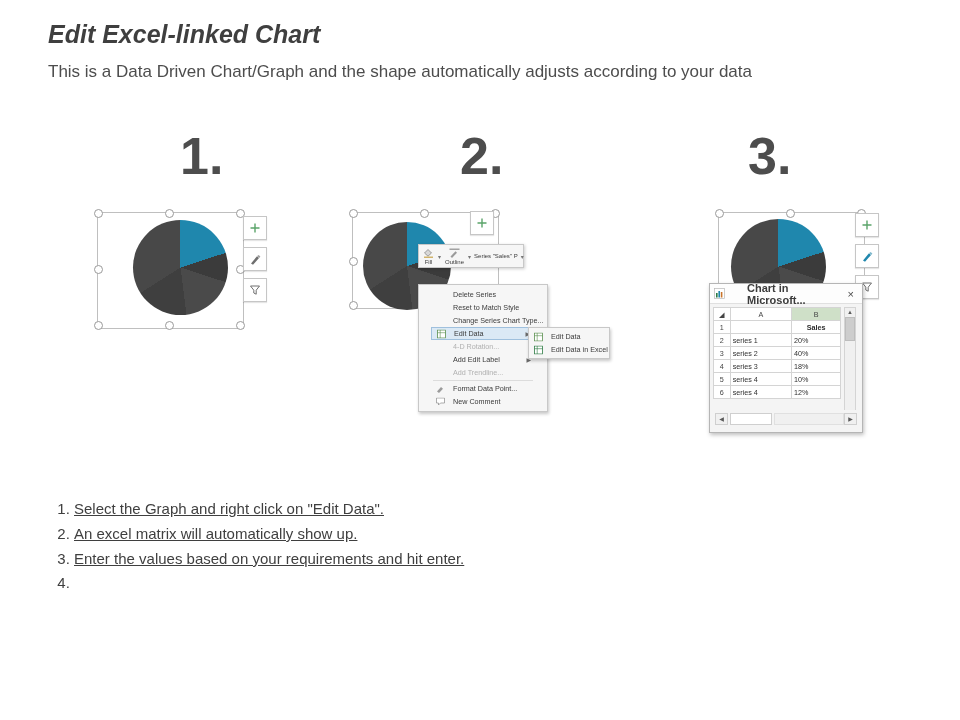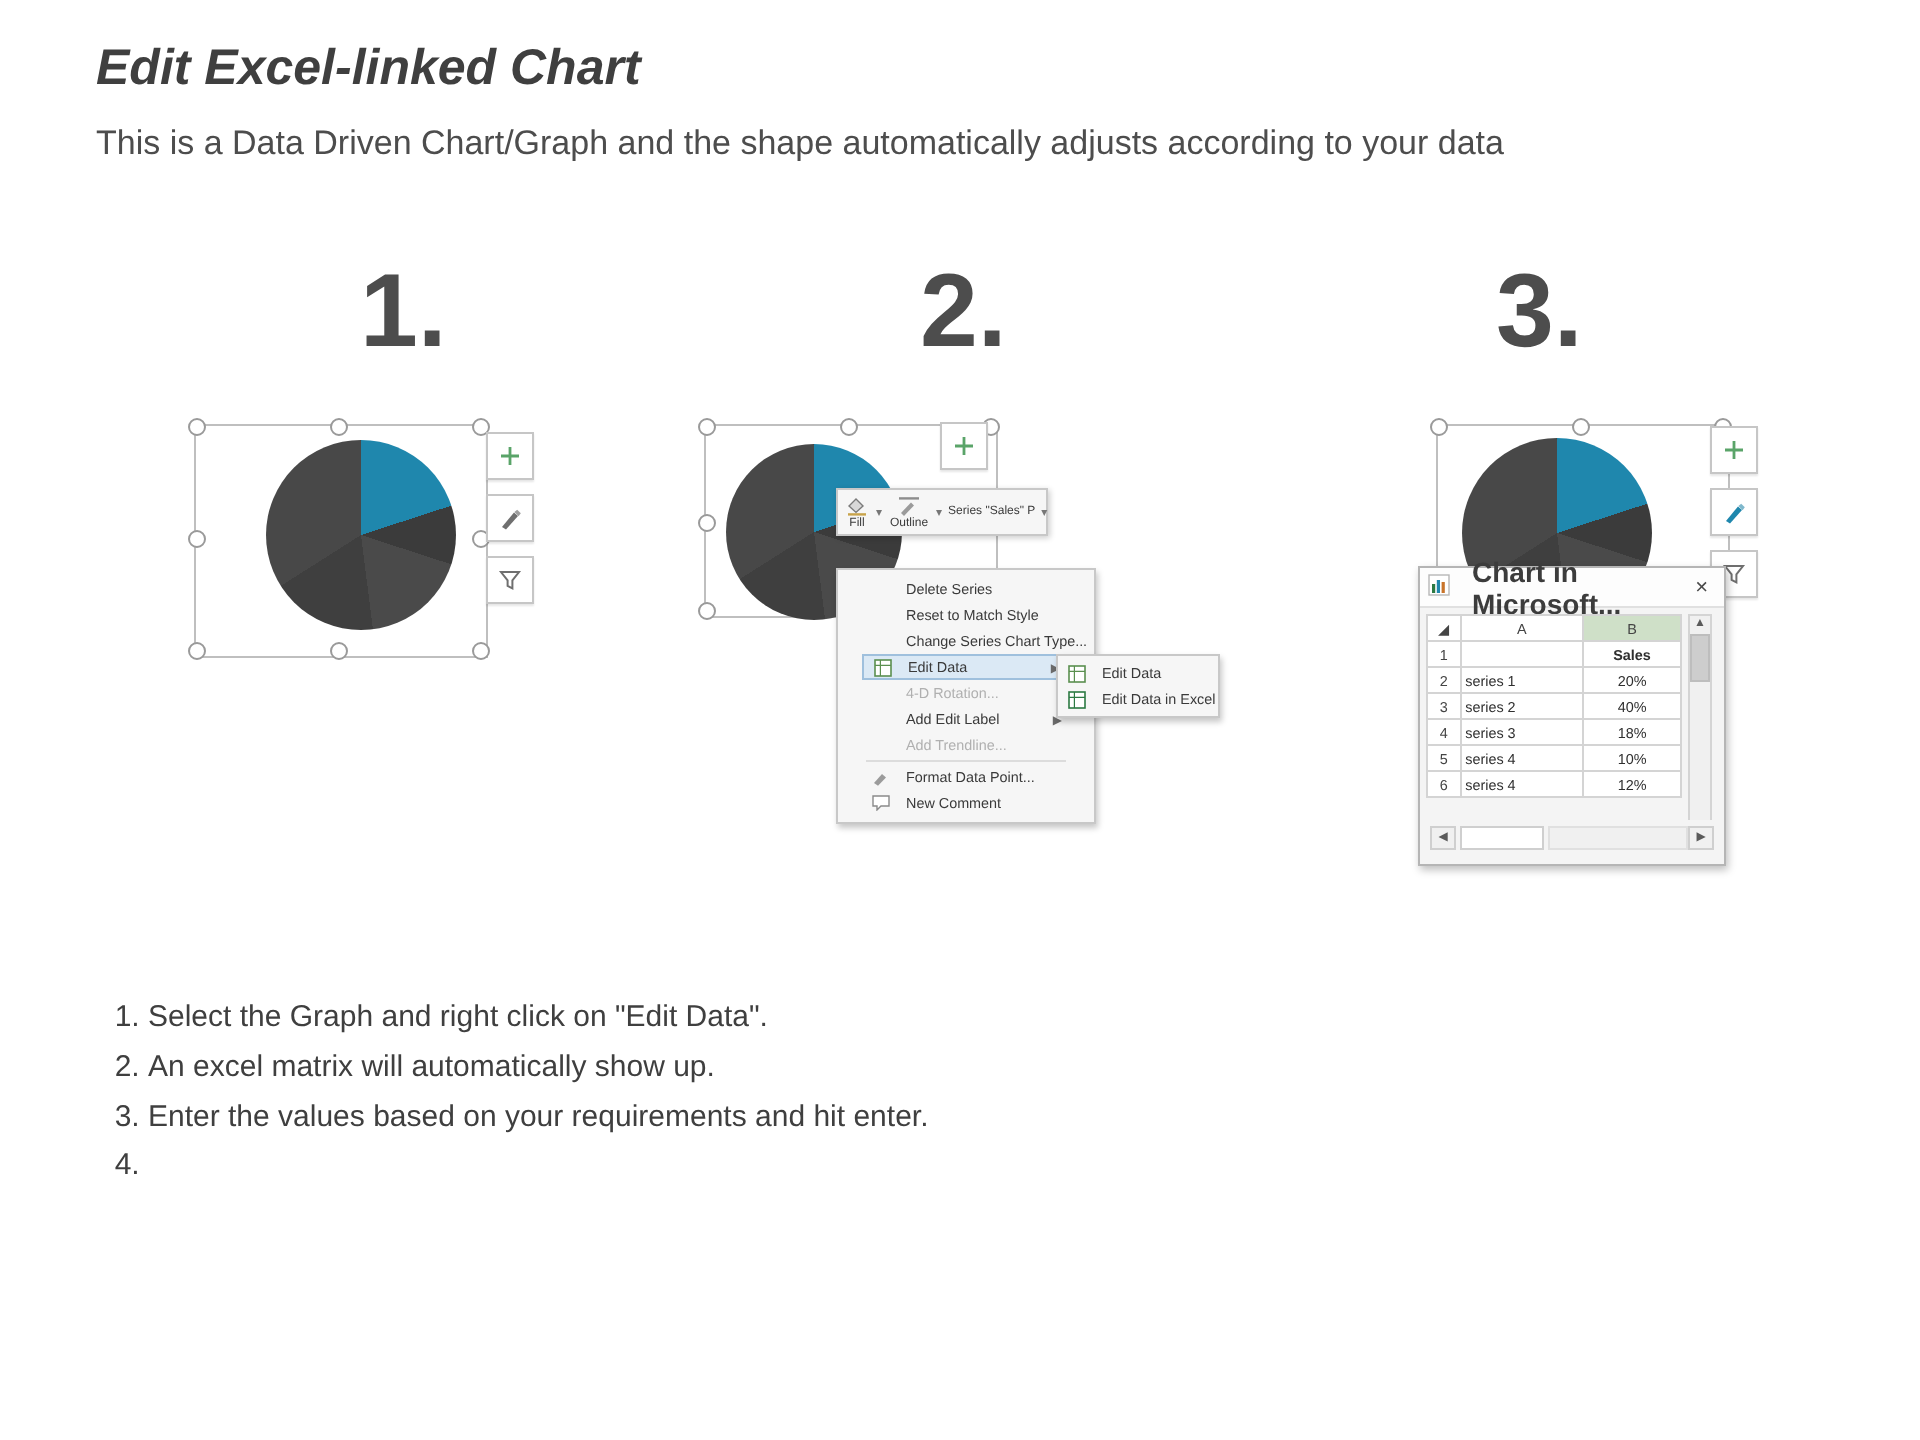--- a/index.html
+++ b/index.html
@@ -77,44 +77,44 @@
 
   
   .xlwin{
     position:absolute;background:#f4f4f4;border:1px solid #b5b5b5;
     box-shadow:1px 2px 4px rgba(0,0,0,.25);
   }
   .xltitlebar{
     height:19px;background:#fdfdfd;display:flex;align-items:center;
     padding:0 4px;border-bottom:1px solid #e0e0e0;
   }
-  .xltitle{font-size:14px;color:#3c3c3c;margin-left:11px;font-weight:bold;}
+  .xltitle{font-size:11px;color:#3c3c3c;margin-left:22px;font-weight:bold;}
   .xlclose{margin-left:auto;font-size:11px;color:#4a4a4a;padding:0 4px;cursor:default;}
   .xlgrid{font-size:7.5px;color:#2f2f2f;}
   .xltable{border-collapse:collapse;table-layout:fixed;}
   .xltable td,.xltable th{
     border:1px solid #d4d4d4;height:12px;padding:0 2px;font-weight:normal;
     font-size:7.2px;background:#ffffff;
   }
   .xlhead{background:#e9ecef;text-align:center;color:#444;font-size:7px;}
   .xlrowhead{background:#e9ecef;text-align:center;color:#444;width:11px;font-size:7px;}
   .xlsel{background:#f2f7ee;}
-  .xlright{text-align:center;}
+  .xlright{text-align:left;}
   .xlbtm{height:14px;background:#f4f4f4;display:flex;align-items:center;padding:2px;}
   .xlsheet{background:#ffffff;border:1px solid #cfcfcf;height:10px;width:40px;}
   .xlscroll-v{
     position:absolute;width:10px;background:#f0f0f0;border:1px solid #d4d4d4;
   }
   .xlthumb{background:#cdcdcd;border:1px solid #bdbdbd;}
   .xlarrow{font-size:6px;color:#5a5a5a;text-align:center;line-height:9px;}
 
   
   .instr{position:absolute;left:48px;top:500px;font-size:15px;color:#3f3f3f;}
   .instr ol{margin:0;padding-left:26px;}
-  .instr li{margin-bottom:6px;line-height:1.25;}
+  .instr li{margin-bottom:6px;line-height:1.25;text-decoration:underline;}
   .instr .cont{display:block;}
 </style>
 </head>
 <body>
 
 <div class="title">Edit Excel-linked Chart</div>
 <div class="subtitle">This is a Data Driven Chart/Graph and the shape automatically adjusts according to your data</div>
 
 <div class="stepnum" id="n1">1.</div>
 <div class="stepnum" id="n2">2.</div>

